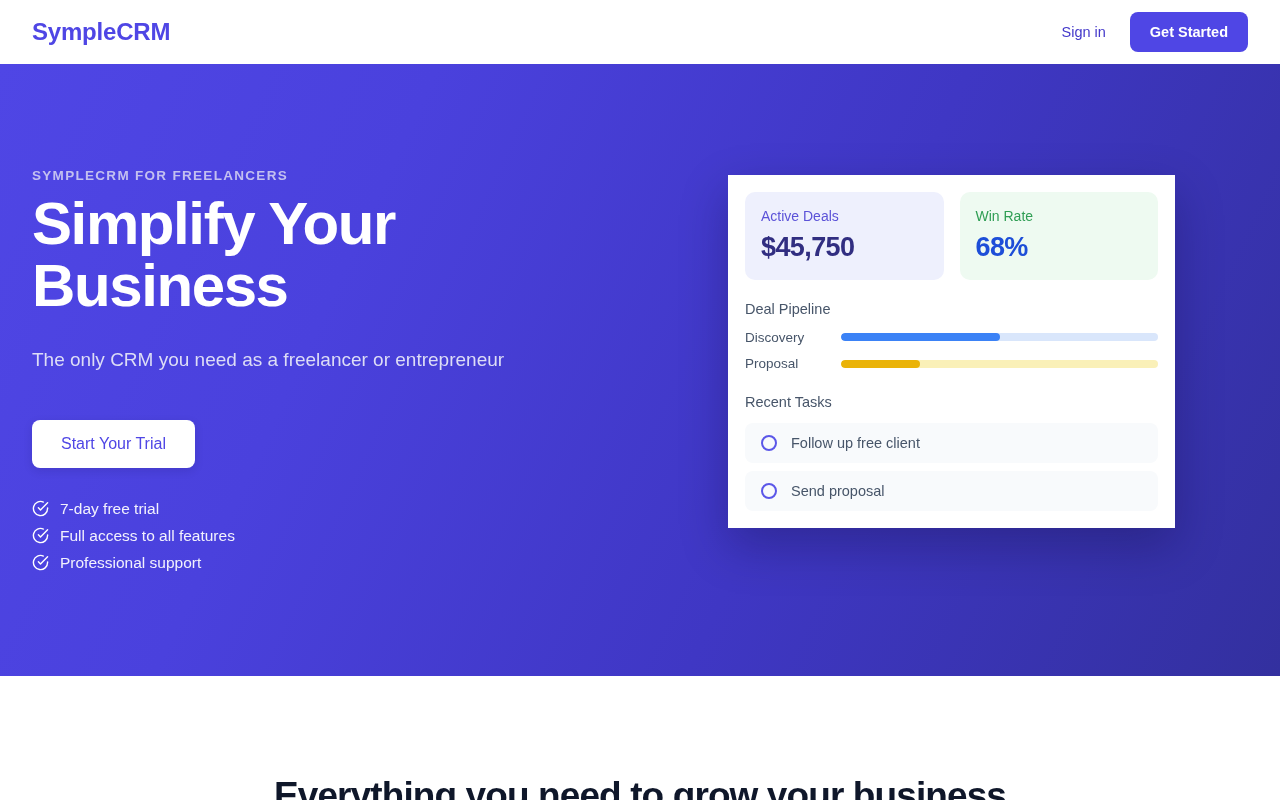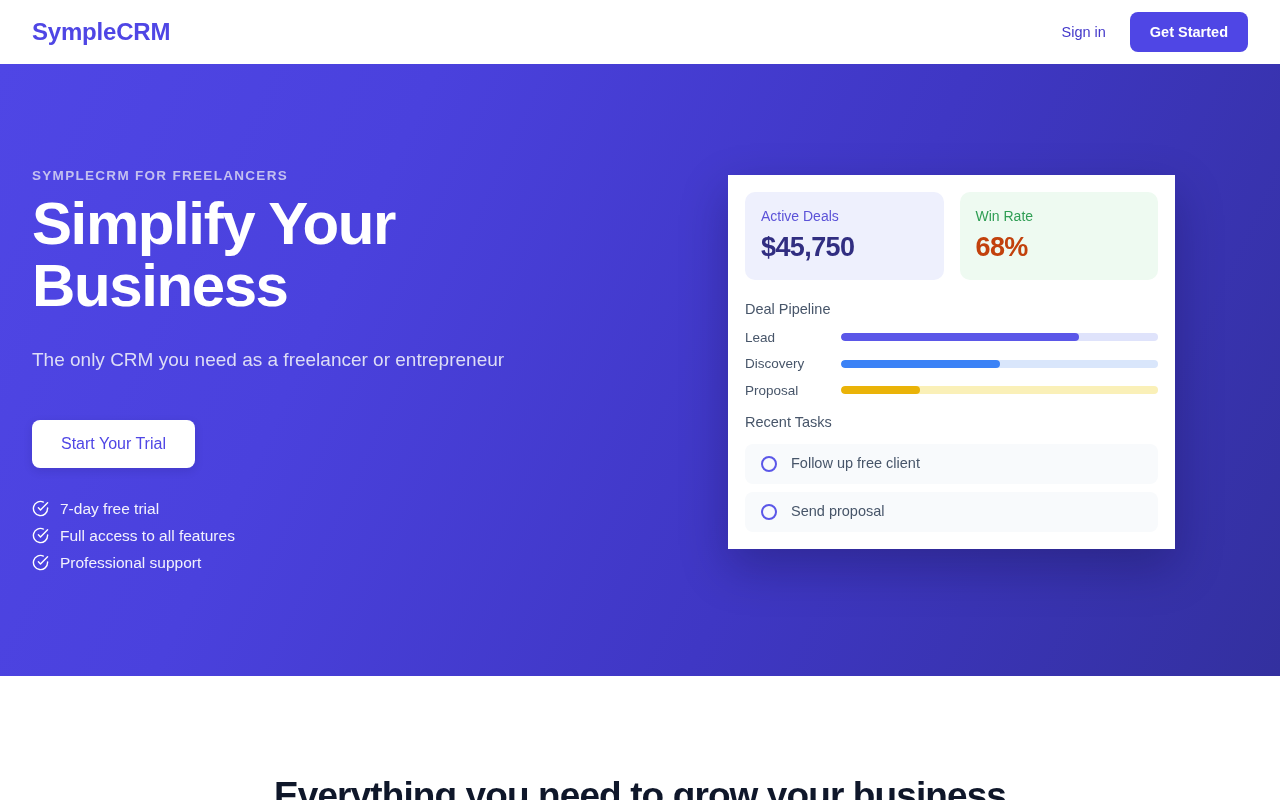--- a/index.html
+++ b/index.html
@@ -189,21 +189,21 @@
   .stat-tile.indigo .stat-label { color: #5b52d8; }
   .stat-tile.green  .stat-label { color: #2f9e54; }
 
   .stat-value {
     font-size: 27px;
     font-weight: bold;
     line-height: 1;
     letter-spacing: -0.6px;
   }
   .stat-tile.indigo .stat-value { color: #312e81; }
-  .stat-tile.green  .stat-value { color: #c2410c; }
+  .stat-tile.green  .stat-value { color: #1d4ed8; }
 
   .section-title {
     font-size: 14.5px;
     color: #475569;
     margin: 22px 0 14px 0;
     line-height: 1;
   }
 
   .pipe-row {
     display: flex;
@@ -232,21 +232,21 @@
     border-radius: 5px;
   }
 
   .track-lead      { background: #dfe3fb; }
   .fill-lead       { background: #5b57e8; }
   .track-discovery { background: #d9e6fb; }
   .fill-discovery  { background: #3b82f6; }
   .track-proposal  { background: #faf0b8; }
   .fill-proposal   { background: #eab308; }
 
-  .tasks-title { margin-top: 18px; }
+  .tasks-title { margin-top: 24px; }
 
   .task-row {
     display: flex;
     align-items: center;
     gap: 14px;
     background: #f8fafc;
     border-radius: 8px;
     padding: 12px 16px;
     margin-bottom: 8px;
   }
@@ -342,26 +342,20 @@
           <div class="stat-value">$45,750</div>
         </div>
         <div class="stat-tile green">
           <div class="stat-label">Win Rate</div>
           <div class="stat-value">68%</div>
         </div>
       </div>
 
       <div class="section-title">Deal Pipeline</div>
 
-      <div class="pipe-row">
-        <div class="pipe-label">Lead</div>
-        <div class="pipe-track track-lead">
-          <div class="pipe-fill fill-lead" style="width: 75%;"></div>
-        </div>
-      </div>
 
       <div class="pipe-row">
         <div class="pipe-label">Discovery</div>
         <div class="pipe-track track-discovery">
           <div class="pipe-fill fill-discovery" style="width: 50%;"></div>
         </div>
       </div>
 
       <div class="pipe-row">
         <div class="pipe-label">Proposal</div>

